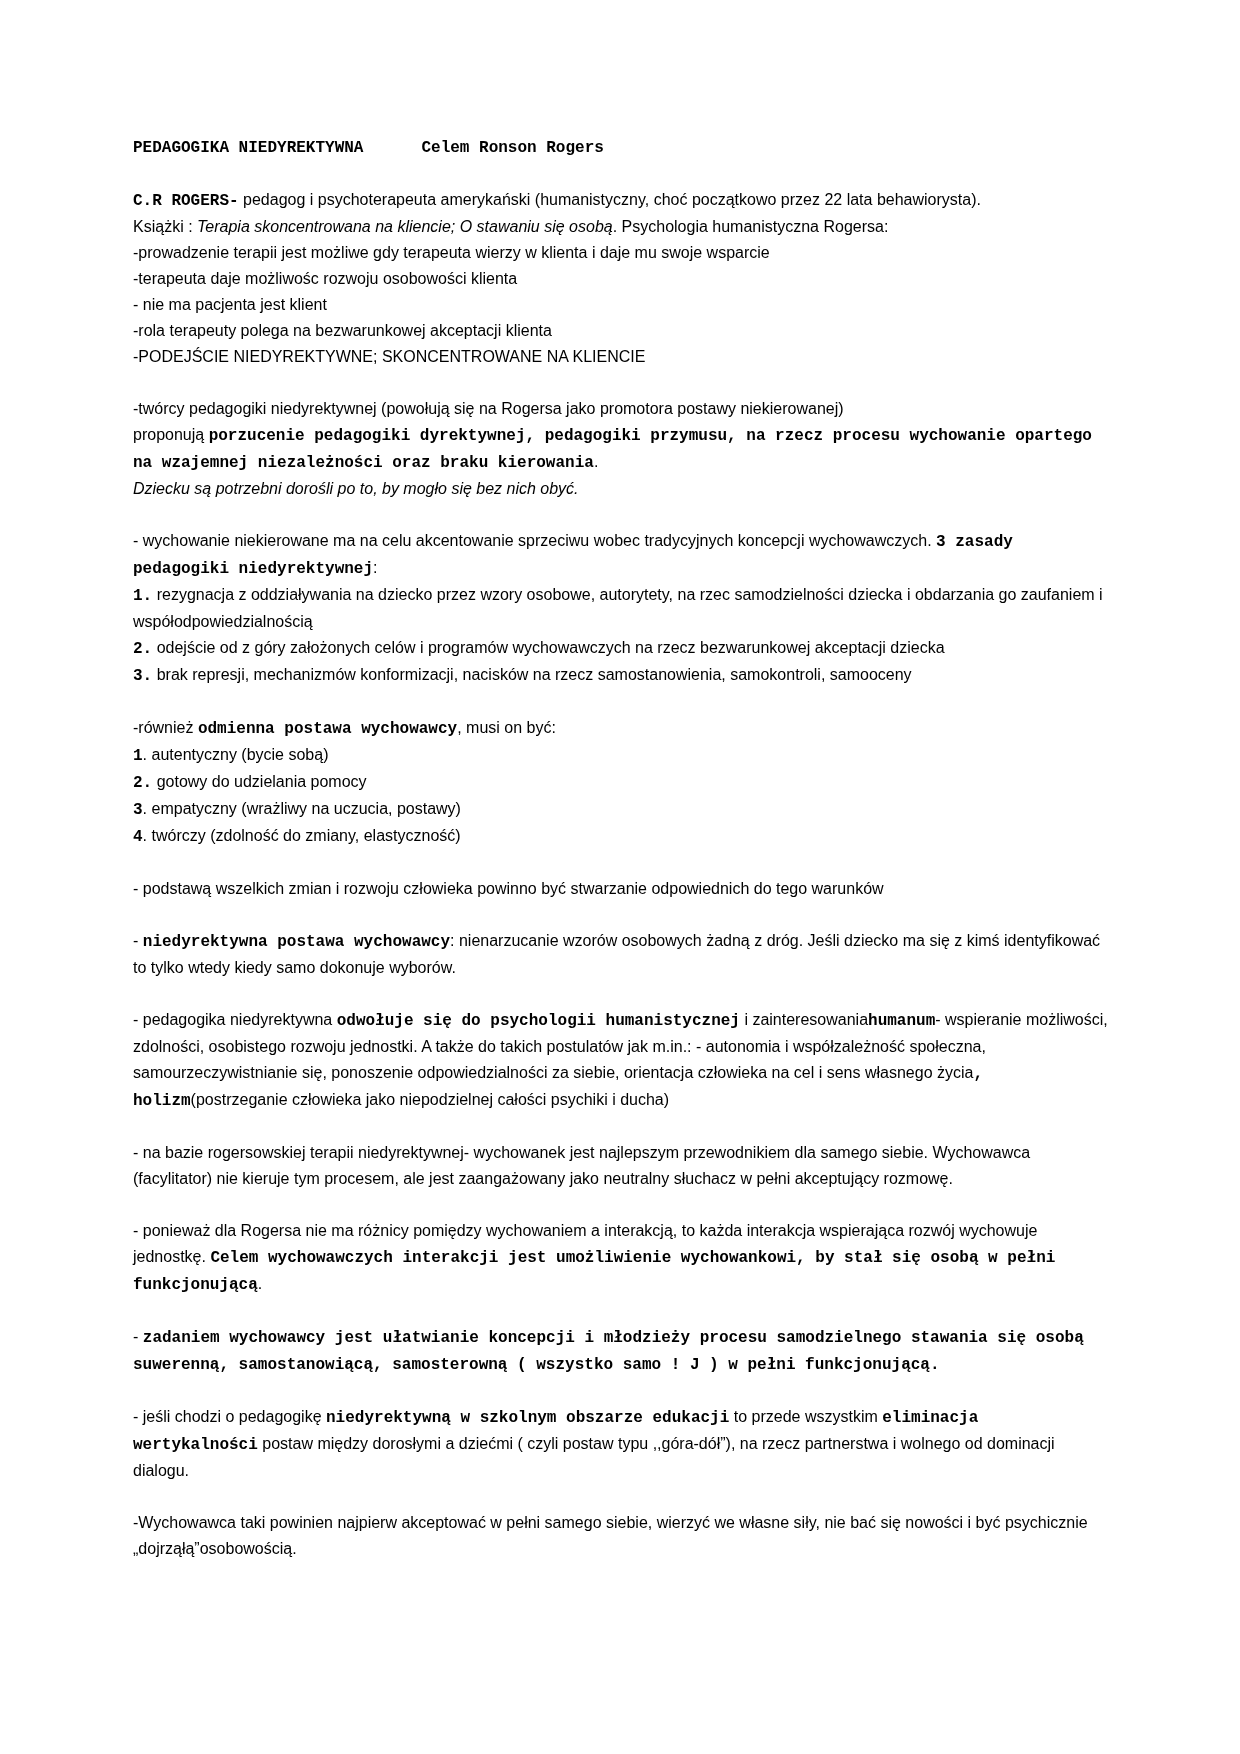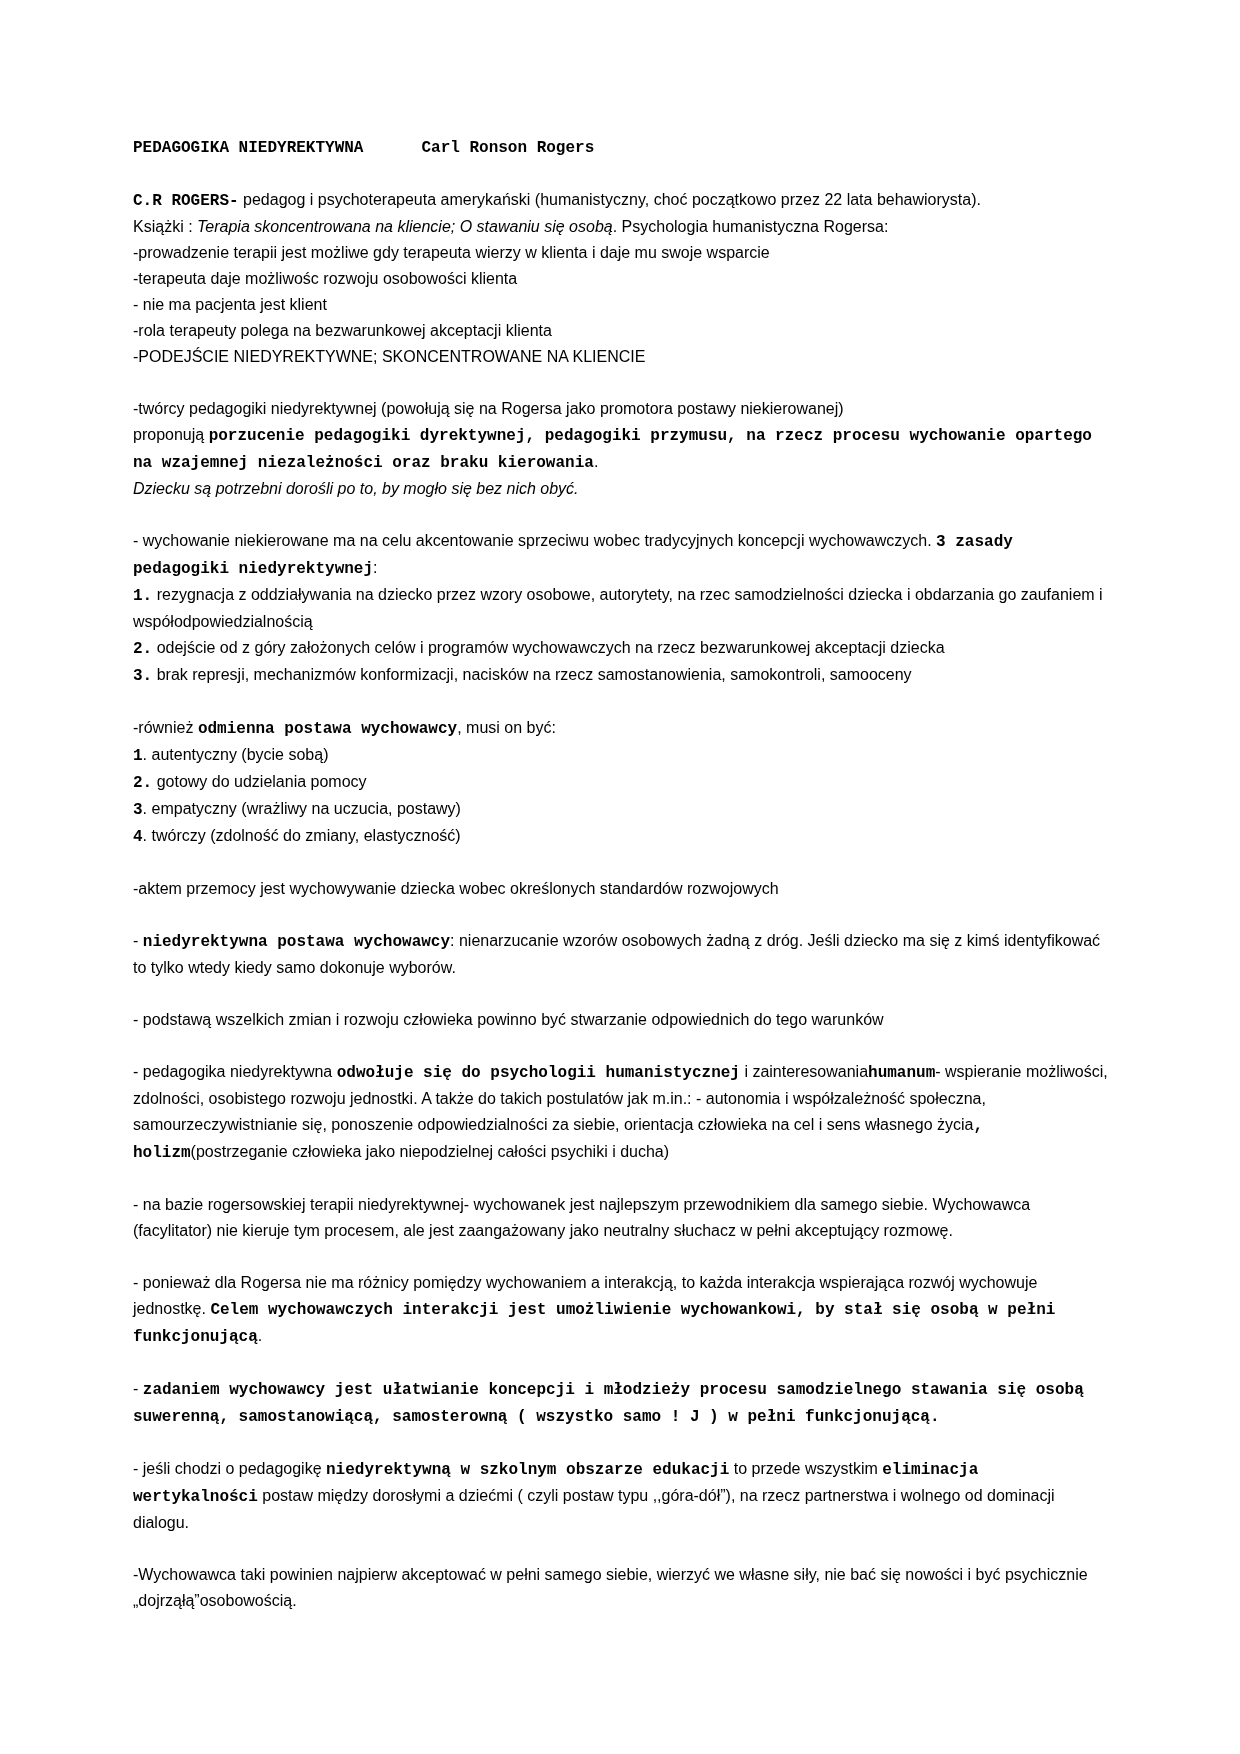--- a/index.html
+++ b/index.html
@@ -31,28 +31,27 @@
   }
   .b { font-weight: bold; font-family: Liberation Mono, monospace; }
   .i { font-style: italic; margin-top: 24px; }
   .tab { display: inline-block; width: 58px; }
 </style>
 </head>
 <body>
 
 <div class="page">
   <div>
-      <p class="para"><span class="b">PEDAGOGIKA NIEDYREKTYWNA</span><span class="tab"></span><span class="b">Carl Ronson Rogers</span></p>
+      <p class="para"><span class="b">PEDAGOGIKA NIEDYREKTYWNA</span><span class="tab"></span><span class="b">Celem Ronson Rogers</span></p>
       <p class="para"><span class="b">C.R ROGERS-</span><span> pedagog i psychoterapeuta amerykański (humanistyczny, choć początkowo przez 22 lata behawiorysta).</span><br><span>Książki : </span><span class="i">Terapia skoncentrowana na kliencie; O stawaniu się osobą</span><span>. Psychologia humanistyczna Rogersa:</span><br><span>-prowadzenie terapii jest możliwe gdy terapeuta wierzy w klienta i daje mu swoje wsparcie</span><br><span>-terapeuta daje możliwośc rozwoju osobowości klienta</span><br><span>- nie ma pacjenta jest klient</span><br><span>-rola terapeuty polega na bezwarunkowej akceptacji klienta</span><br><span>-PODEJŚCIE NIEDYREKTYWNE; SKONCENTROWANE NA KLIENCIE</span></p>
       <p class="para"><span>-twórcy pedagogiki niedyrektywnej (powołują się na Rogersa jako promotora postawy niekierowanej)</span><br><span>proponują </span><span class="b">porzucenie pedagogiki dyrektywnej, pedagogiki przymusu, na rzecz procesu wychowanie opartego na wzajemnej niezależności oraz braku kierowania</span><span>.</span><br><span class="i">Dziecku są potrzebni dorośli po to, by mogło się bez nich obyć.</span></p>
       <p class="para"><span>- wychowanie niekierowane ma na celu akcentowanie sprzeciwu wobec tradycyjnych koncepcji wychowawczych. </span><span class="b">3 zasady pedagogiki niedyrektywnej</span><span>:</span><br><span class="b">1.</span><span> rezygnacja z oddziaływania na dziecko przez wzory osobowe, autorytety, na rzec samodzielności dziecka i obdarzania go zaufaniem i współodpowiedzialnością</span><br><span class="b">2.</span><span> odejście od z góry założonych celów i programów wychowawczych na rzecz bezwarunkowej akceptacji dziecka</span><br><span class="b">3.</span><span> brak represji, mechanizmów konformizacji, nacisków na rzecz samostanowienia, samokontroli, samooceny</span></p>
       <p class="para"><span>-również </span><span class="b">odmienna postawa wychowawcy</span><span>, musi on być:</span><br><span class="b">1</span><span>. autentyczny (bycie sobą)</span><br><span class="b">2.</span><span> gotowy do udzielania pomocy</span><br><span class="b">3</span><span>. empatyczny (wrażliwy na uczucia, postawy)</span><br><span class="b">4</span><span>. twórczy (zdolność do zmiany, elastyczność)</span></p>
-      <p class="para"><span>-aktem przemocy jest wychowywanie dziecka wobec określonych standardów rozwojowych</span></p>
+      <p class="para"><span>- podstawą wszelkich zmian i rozwoju człowieka powinno być stwarzanie odpowiednich do tego warunków</span></p>
       <p class="para"><span>- </span><span class="b">niedyrektywna postawa wychowawcy</span><span>: nienarzucanie wzorów osobowych żadną z dróg. Jeśli dziecko ma się z kimś identyfikować to tylko wtedy kiedy samo dokonuje wyborów.</span></p>
-      <p class="para"><span>- podstawą wszelkich zmian i rozwoju człowieka powinno być stwarzanie odpowiednich do tego warunków</span></p>
       <p class="para"><span>- pedagogika niedyrektywna </span><span class="b">odwołuje się do psychologii humanistycznej</span><span> i zainteresowania</span><span class="b">humanum</span><span>- wspieranie możliwości, zdolności, osobistego rozwoju jednostki. A także do takich postulatów jak m.in.: - autonomia i współzależność społeczna, samourzeczywistnianie się, ponoszenie odpowiedzialności za siebie, orientacja człowieka na cel i sens własnego życia</span><span class="b">, holizm</span><span>(postrzeganie człowieka jako niepodzielnej całości psychiki i ducha)</span></p>
       <p class="para"><span>- na bazie rogersowskiej terapii niedyrektywnej- wychowanek jest najlepszym przewodnikiem dla samego siebie. Wychowawca (facylitator) nie kieruje tym procesem, ale jest zaangażowany jako neutralny słuchacz w pełni akceptujący rozmowę.</span></p>
       <p class="para"><span>- ponieważ dla Rogersa nie ma różnicy pomiędzy wychowaniem a interakcją, to każda interakcja wspierająca rozwój wychowuje jednostkę. </span><span class="b">Celem wychowawczych interakcji jest umożliwienie wychowankowi, by stał się osobą w pełni funkcjonującą</span><span>.</span></p>
       <p class="para"><span>- </span><span class="b">zadaniem wychowawcy jest ułatwianie koncepcji i młodzieży procesu samodzielnego stawania się osobą suwerenną, samostanowiącą, samosterowną ( wszystko samo ! J ) w pełni funkcjonującą.</span></p>
       <p class="para"><span>- jeśli chodzi o pedagogikę </span><span class="b">niedyrektywną w szkolnym obszarze edukacji</span><span> to przede wszystkim </span><span class="b">eliminacja wertykalności</span><span> postaw między dorosłymi a dziećmi ( czyli postaw typu ,,góra-dół”), na rzecz partnerstwa i wolnego od dominacji dialogu.</span></p>
       <p class="para"><span>-Wychowawca taki powinien najpierw akceptować w pełni samego siebie, wierzyć we własne siły, nie bać się nowości i być psychicznie „dojrząłą”osobowością.</span></p>
     </div>
 </div>
 
 </body></html>

